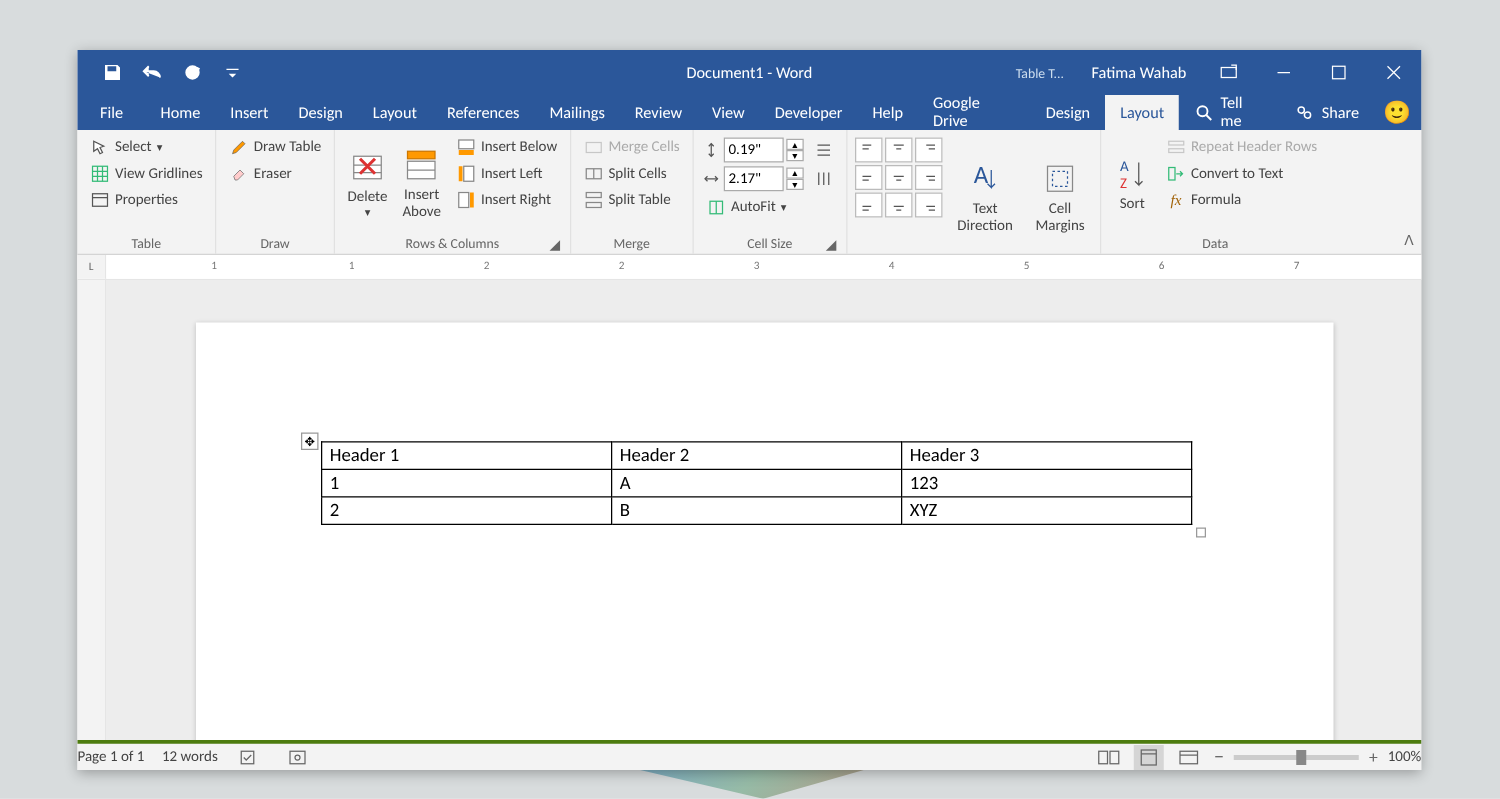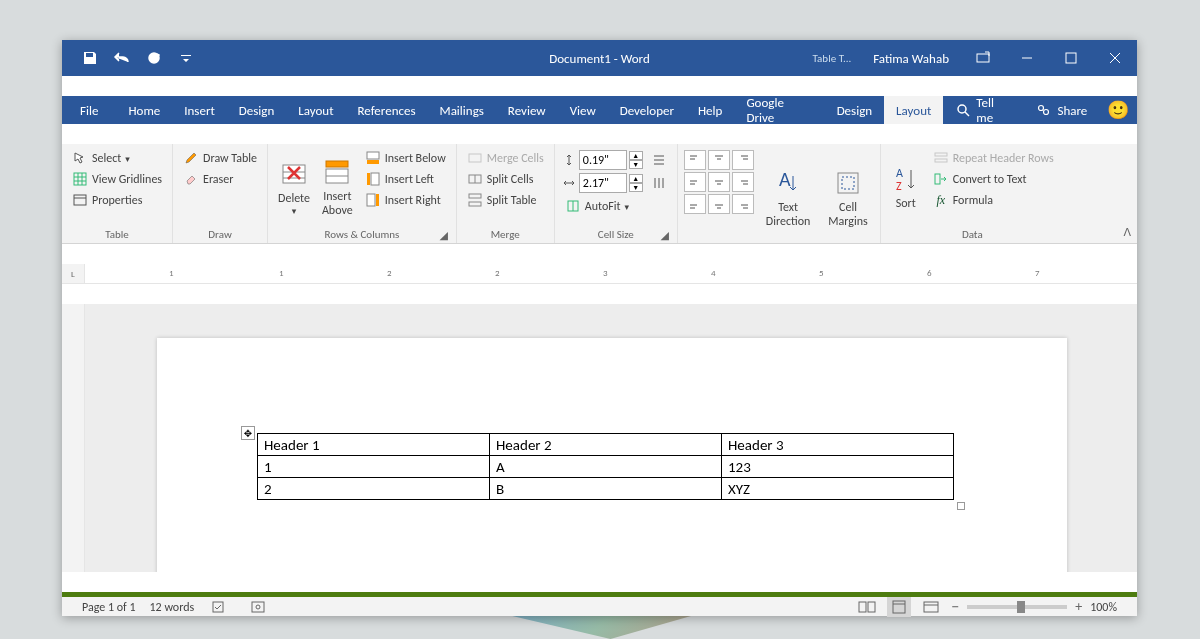--- a/index.html
+++ b/index.html
@@ -1,17 +1,17 @@
 <!DOCTYPE html>
 <html><head>
 <meta charset="utf-8">
 <style>
 * { box-sizing: border-box; margin: 0; padding: 0; font-family: "Segoe UI", Calibri, sans-serif; }
 body { background: #d8dcdd; width: 1200px; height: 639px; overflow: hidden; position: relative; }
-.window { position: absolute; top: 40px; left: 62px; width: 1075px; height: 576px; background: #fff; box-shadow: 0 2px 10px rgba(0,0,0,0.3); display: flex; flex-direction: column; gap: 20px; }
+.window { position: absolute; top: 40px; left: 62px; width: 1075px; height: 576px; background: #fff; box-shadow: 0 2px 10px rgba(0,0,0,0.3); display: flex; flex-direction: column; }
 
 
 .titlebar { height: 36px; background: #2b579a; display: flex; align-items: center; color: #fff; font-size: 12px; position: relative; }
 .qat { display: flex; align-items: center; gap: 4px; padding-left: 14px; }
 .qat-btn { width: 28px; height: 28px; display: flex; align-items: center; justify-content: center; cursor: pointer; }
 .qat-btn svg { fill: #fff; }
 .title-center { position: absolute; left: 50%; transform: translateX(-50%); font-size: 13px; }
 .titlebar-right { margin-left: auto; display: flex; align-items: center; height: 100%; }
 .context-tab-label { font-size: 11px; padding: 0 10px; color: #cde; }
 .user-name { font-size: 13px; padding: 0 12px; text-align: right; }
@@ -56,21 +56,21 @@
 .doc-area { flex: 1; display: flex; background: #f0f0f0; overflow: hidden; }
 .vruler { width: 23px; background: #f3f3f3; border-right: 1px solid #e5e5e5; position:relative;}
 .doc-scroll { flex: 1; overflow: auto; padding: 34px 0 0 72px; background:#ededed; }
 .page { width: 910px; min-height: 340px; background: #fff; box-shadow: 0 0 4px rgba(0,0,0,0.2); position: relative; padding: 95px 100px 40px 100px; }
 .word-table { border-collapse: collapse; font-family: Calibri, sans-serif; font-size: 15px; }
 .word-table td { border: 1px solid #000; padding: 1px 6px; width: 232px; height: 22px; }
 .table-handle { position: absolute; width: 14px; height: 14px; border: 1px solid #999; background: #fff; display:flex; align-items:center; justify-content:center; font-size:10px; cursor:move;}
 .resize-handle { position:absolute; width:8px; height:8px; border:1px solid #999; background:#fff; cursor:nwse-resize;}
 
 
-.statusbar { height: 24px; background: #f3f3f3; border-top: 5px solid #4d7c0f; display: flex; align-items: center; font-size: 12px; color: #444; padding: 0 20px; }
+.statusbar { height: 24px; background: #f3f3f3; border-top: 3px solid #4d7c0f; display: flex; align-items: center; font-size: 12px; color: #444; padding: 0 0; }
 .status-left { display: flex; gap: 14px; align-items:center;}
 .status-right { margin-left: auto; display: flex; align-items: center; gap: 8px; }
 .view-btn { width: 24px; height: 20px; display:flex;align-items:center;justify-content:center; cursor:pointer;}
 .view-btn.active { background: #d5d5d5; }
 .zoom-slider { width: 100px; height: 4px; background: #ccc; position: relative; }
 .zoom-thumb { position: absolute; top: -4px; left: 50%; width: 8px; height: 12px; background: #888; }
 .disabled { color: #aaa; }
 .disabled .rbtn-icon svg { opacity:0.4; }
 
 
@@ -500,21 +500,21 @@
           <div class="rbtn-row">
               <span class="rbtn-icon">
                 <svg width="14" height="14" viewBox="0 0 14 14" stroke="#3b7" fill="none">
                   <rect x="1" y="2" width="5" height="10"></rect>
                   <path d="M7 7h5m-2-2l2 2-2 2"></path>
                 </svg>
               </span>
               <span>Convert to Text</span>
             </div>
           <div class="rbtn-row">
-              <span class="rbtn-icon" style="font-style:italic;font-family:serif;color:#14532d">fx</span>
+              <span class="rbtn-icon" style="font-style:italic;font-family:serif;color:#a16207">fx</span>
               <span>Formula</span>
             </div>
         </div>
       </div>
       <div class="ribbon-group-label">Data</div>
     </div>
 
     <div class="collapse-caret">ᐱ</div>
   </div>
 

